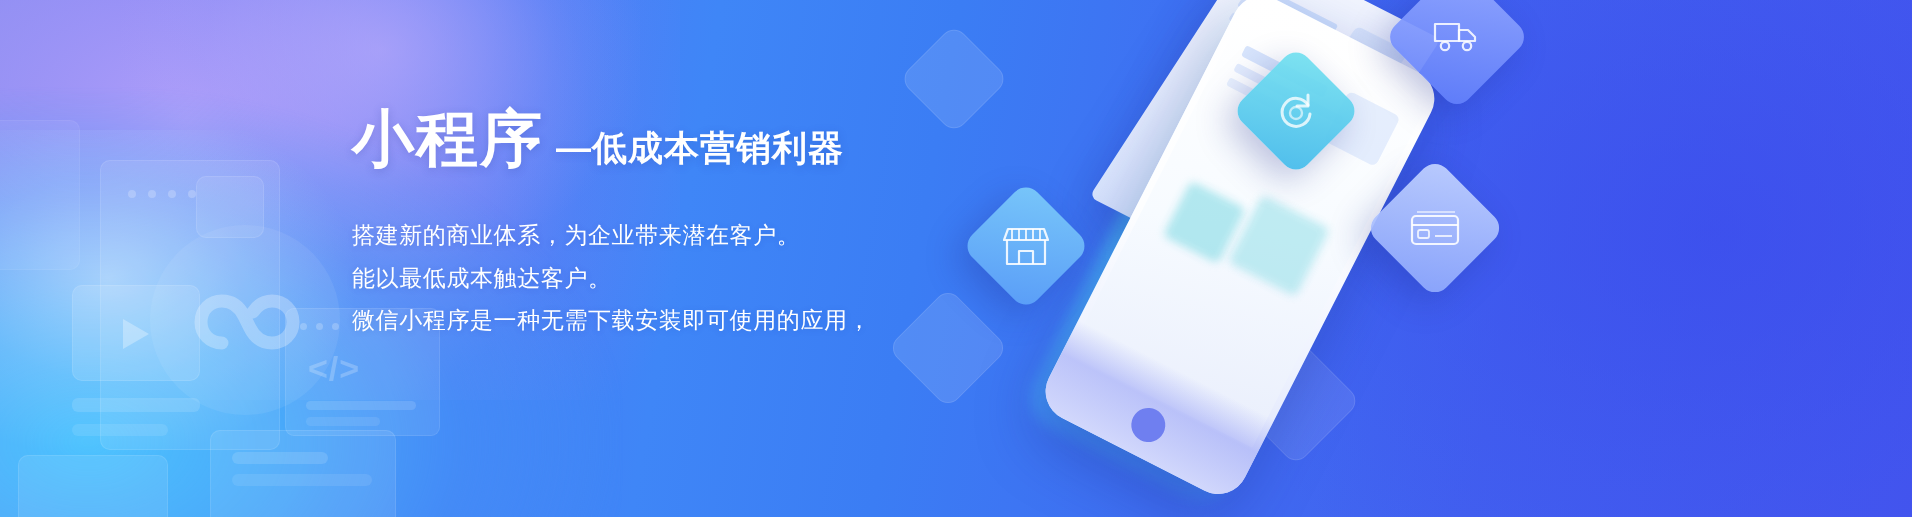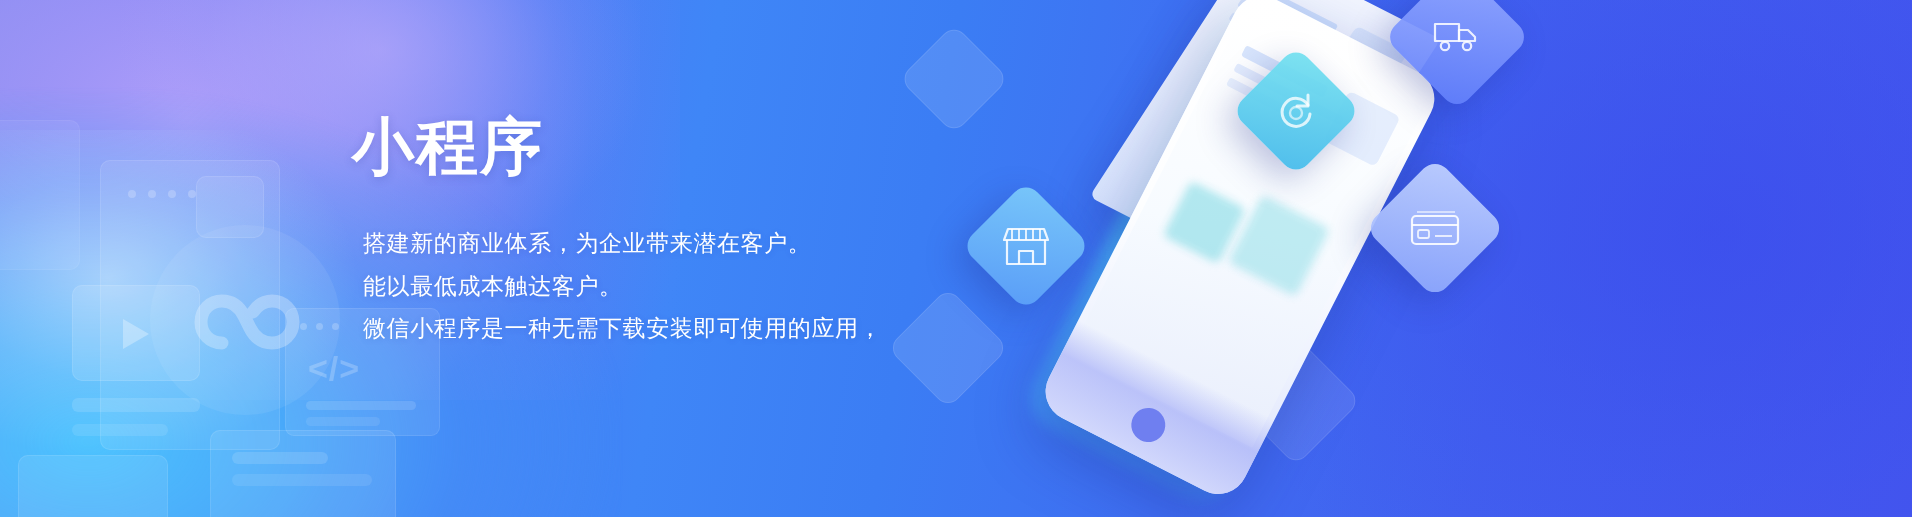--- a/index.html
+++ b/index.html
@@ -131,21 +131,21 @@
     position:absolute; left:22px; top:40px;
     font-family:"Liberation Sans",sans-serif;
     font-size:34px; font-weight:700;
     color:rgba(255,255,255,.22);
     letter-spacing:1px;
   }
 
   
   .copy{
     position:absolute;
-    left:352px; top:116px;
+    left:352px; top:108px;
     width:640px;
   }
   .headline{
     display:flex;
     align-items:flex-end;
     white-space:nowrap;
   }
   .headline-main{
     font-size:62px;
     font-weight:700;
@@ -159,21 +159,20 @@
     font-weight:700;
     color:#ffffff;
     line-height:1;
     letter-spacing:1px;
     margin-left:12px;
     padding-bottom:5px;
     text-shadow:0 2px 10px rgba(30,50,150,.22);
   }
   .body-copy{
     margin-top:44px;
-    margin-left:11px;
   }
   .body-line{
     font-size:23px;
     color:#ffffff;
     line-height:1.85;
     letter-spacing:.6px;
     white-space:nowrap;
     text-shadow:0 1px 6px rgba(30,50,150,.18);
   }
 
@@ -342,20 +341,21 @@
     <div class="deco-bar" style="left:232px;top:474px;width:140px;height:12px;opacity:.7;"></div>
 
     <div class="deco-card" style="left:18px;top:455px;width:150px;height:92px;"></div>
 
     <div class="deco-card" style="left:-40px;top:120px;width:120px;height:150px;opacity:.6;"></div>
   </div>
 
   <div class="copy">
     <div class="headline">
       <span class="headline-main">小程序</span>
+      <span class="headline-sub">—低成本营销利器</span>
     </div>
     <div class="body-copy">
       <div class="body-line">搭建新的商业体系，为企业带来潜在客户。</div>
       <div class="body-line">能以最低成本触达客户。</div>
       <div class="body-line">微信小程序是一种无需下载安装即可使用的应用，</div>
     </div>
   </div>
 
   <div class="art">
 

